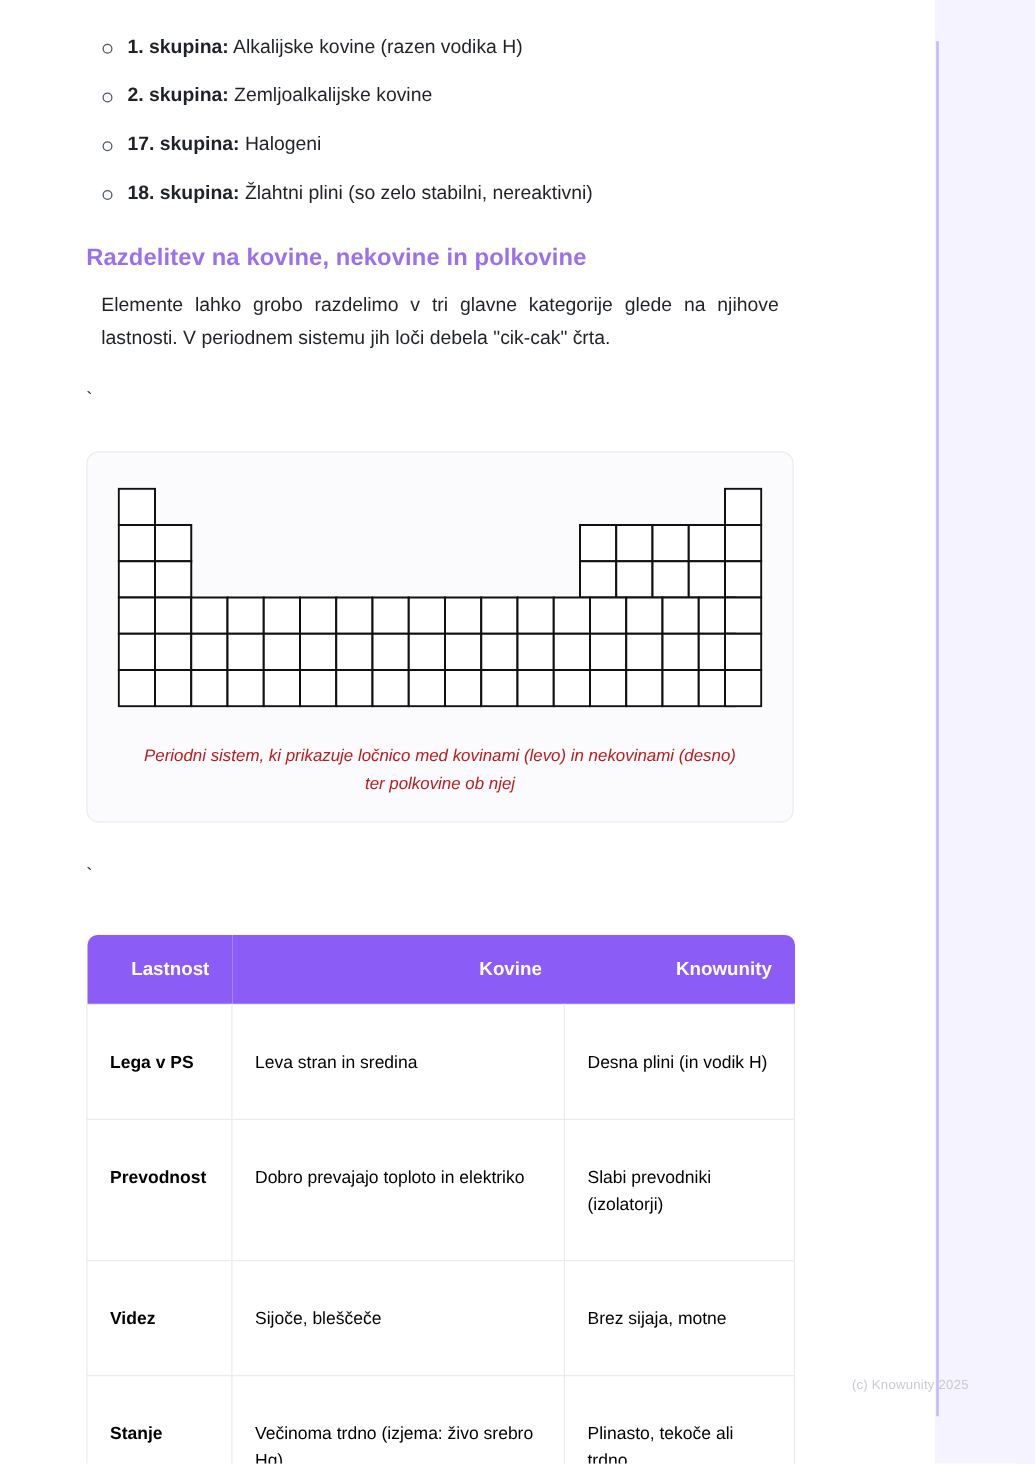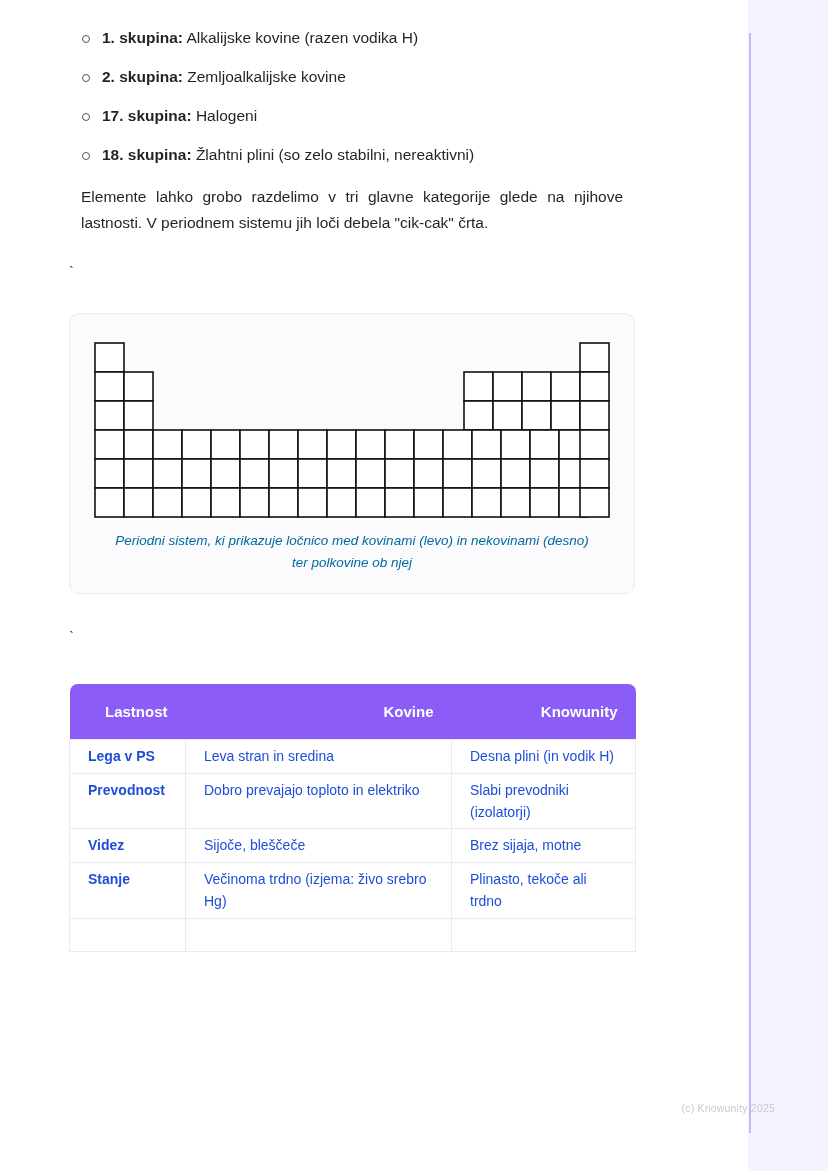--- a/index.html
+++ b/index.html
@@ -98,25 +98,25 @@
     border: 1px solid #eceaf4;
     border-radius: 10px;
     background: #fbfbfd;
     padding: 28px 24px 20px 24px;
   }
   .pt-wrap {
     display: flex;
     justify-content: center;
   }
   .figure-caption {
-    margin-top: 12px;
+    margin-top: 28px;
     text-align: center;
     font-style: italic;
     font-size: 13.5px;
-    color: #0369a1;
+    color: #b91c1c;
     line-height: 1.6;
     padding: 0 20px;
   }
 
   
   table.props {
     margin-top: 38px;
     width: 566px;
     border-collapse: collapse;
     table-layout: fixed;
@@ -128,23 +128,23 @@
     text-align: right;
     font-weight: bold;
     font-size: 15px;
     padding: 19px 18px;
     border: none;
   }
   table.props thead th:first-child { border-top-left-radius: 8px; }
   table.props thead th:last-child { border-top-right-radius: 8px; }
   table.props td {
     border: 1px solid #eceaf0;
-    padding: 5px 18px;
+    padding: 34px 18px;
     vertical-align: top;
-    color: #1d4ed8;
+    color: #000000;
     line-height: 1.6;
     background: #ffffff;
   }
   table.props td.rowhead { font-weight: bold; }
   col.c1 { width: 116px; }
   col.c2 { width: 266px; }
   col.c3 { width: 184px; }
 
   .watermark {
     position: absolute;
@@ -173,20 +173,21 @@
         <b>2. skupina:</b><span> Zemljoalkalijske kovine</span>
       </li>
       <li>
         <b>17. skupina:</b><span> Halogeni</span>
       </li>
       <li>
         <b>18. skupina:</b><span> Žlahtni plini (so zelo stabilni, nereaktivni)</span>
       </li>
     </ul>
 
+    <h2 class="section-title">Razdelitev na kovine, nekovine in polkovine</h2>
 
     <p class="body-text">Elemente lahko grobo razdelimo v tri glavne kategorije glede na njihove lastnosti. V periodnem sistemu jih loči debela "cik-cak" črta.</p>
 
     <div class="backtick">`</div>
 
     <div class="figure-card">
       <div class="pt-wrap">
         <svg width="516" height="176" viewBox="0 0 516 176">
           <g fill="#ffffff" stroke="#111111" stroke-width="1.6">
 

